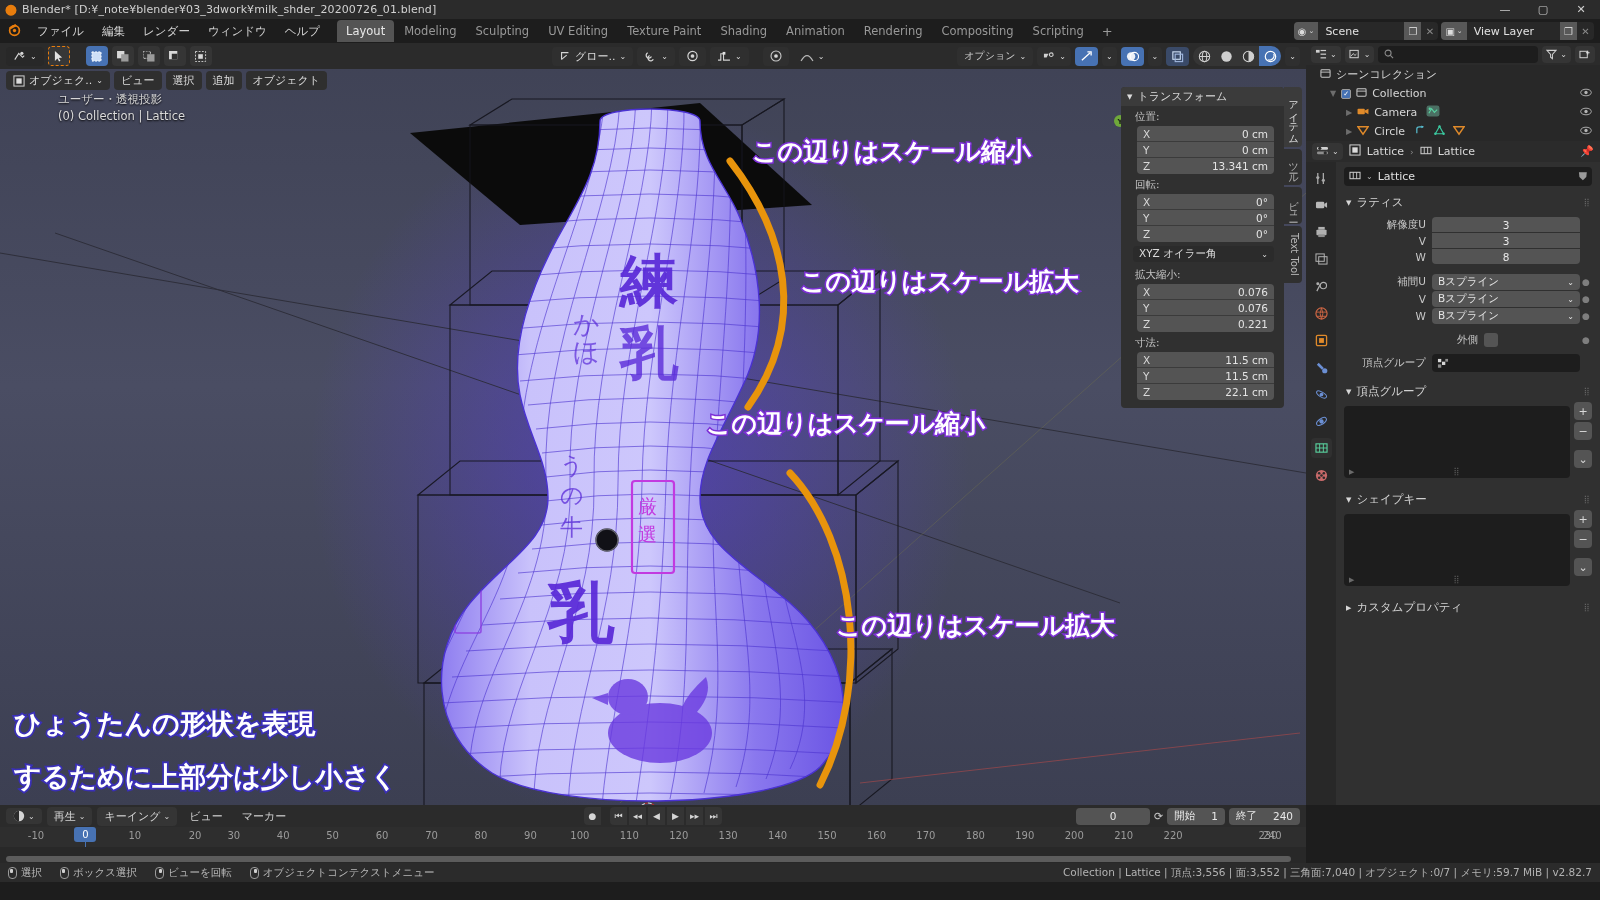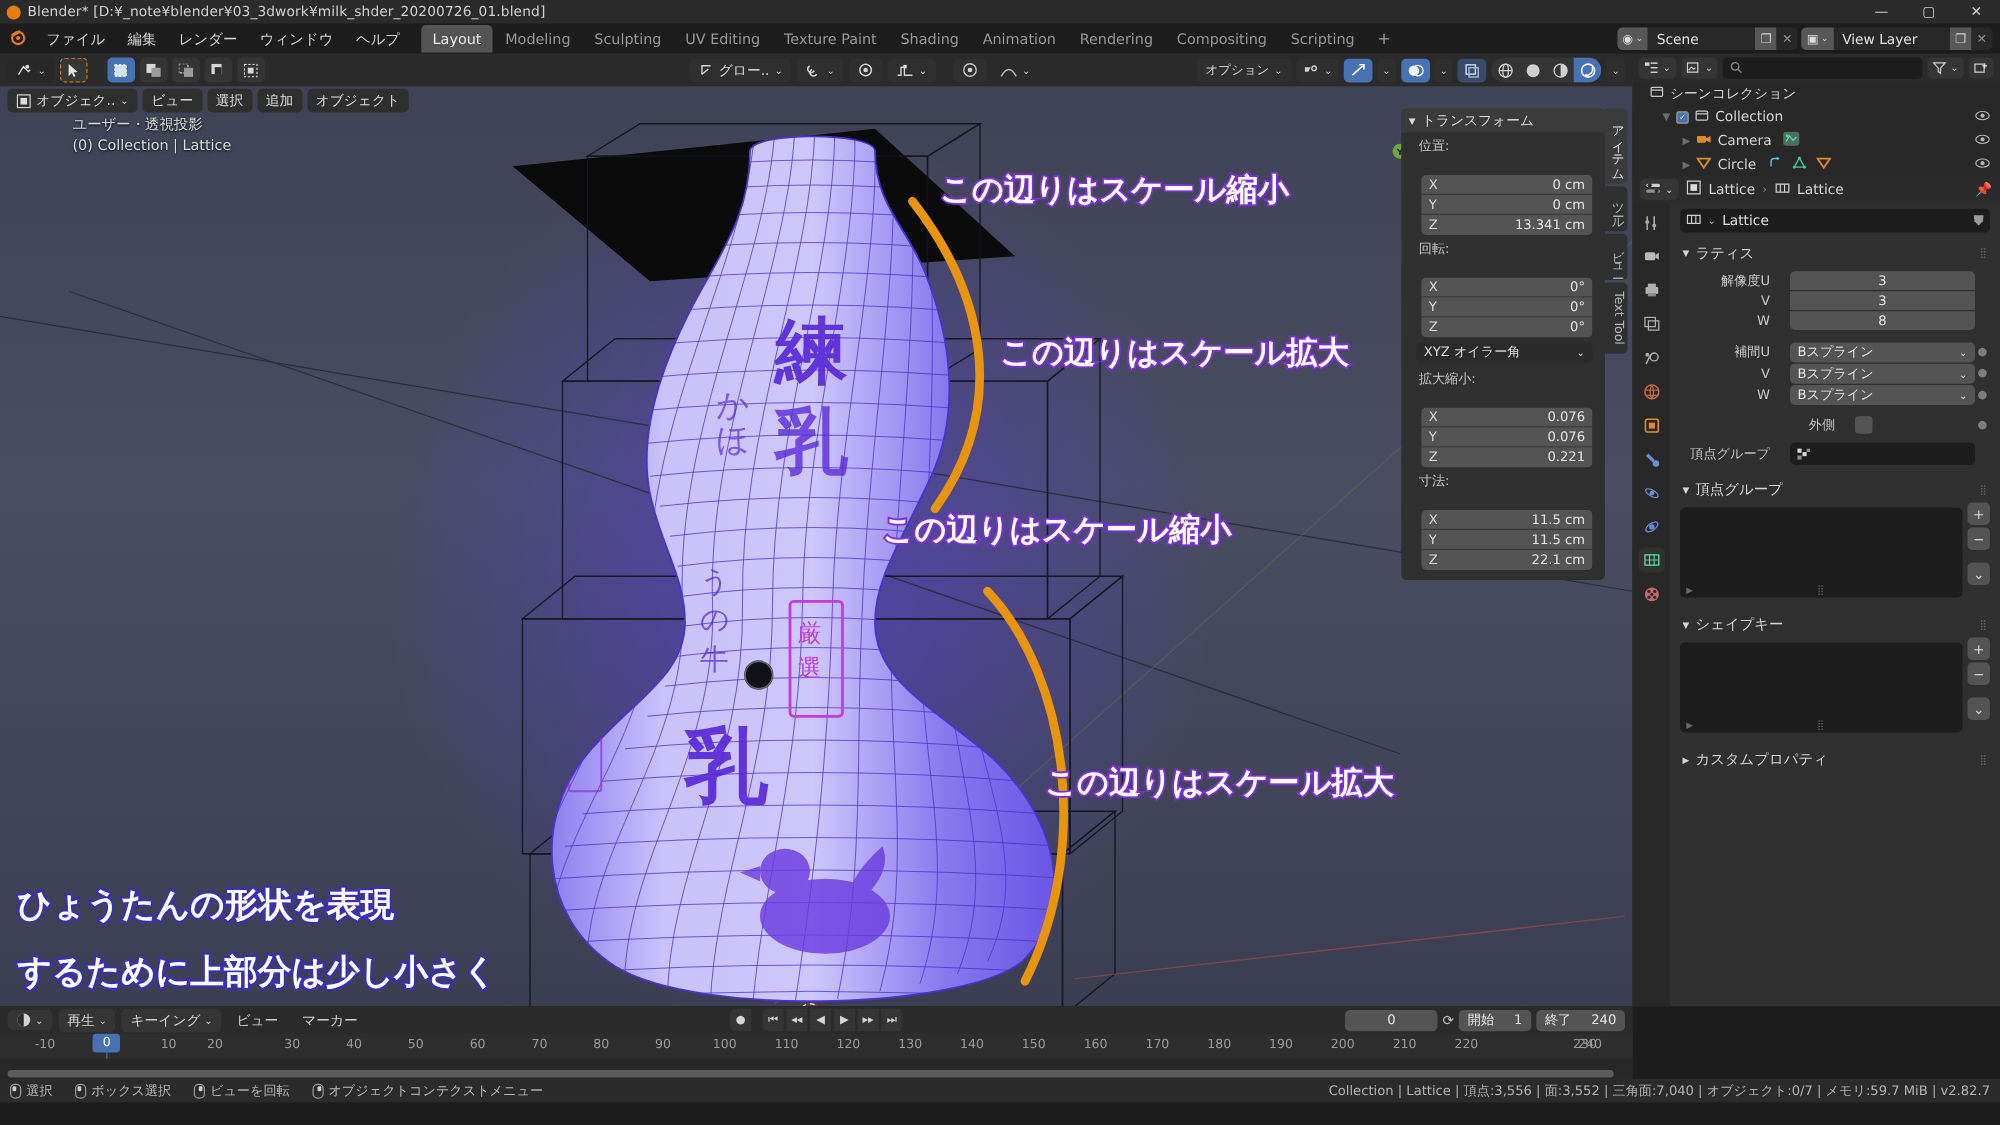--- a/index.html
+++ b/index.html
@@ -71,21 +71,21 @@
   .shd-group { display:flex; background:#353535; border-radius:11px; overflow:hidden; }
   .shd-group div { width:22px; height:20px; display:flex; align-items:center; justify-content:center;
     color:#d0d0d0; font-size:11px; }
   .shd-group div.on { background:#4772b3; }
 
   
   #npanel { position:absolute; right:22px; top:44px; width:163px; background:#303030;
     border-radius:4px; z-index:28; padding-bottom:4px; }
   #npanel .np-title { display:flex; align-items:center; gap:5px; height:19px; padding:0 6px;
     color:#dcdcdc; font-size:11px; background:#3b3b3b; border-radius:4px 4px 0 0; }
-  .np-sec { color:#c6c6c6; font-size:10.5px; padding:4px 0 16px 14px; }
+  .np-sec { color:#c6c6c6; font-size:10.5px; padding:4px 0 2px 14px; }
   .np-rows { margin:0 10px 0 16px; border-radius:4px; overflow:hidden; }
   .np-row { display:flex; justify-content:space-between; align-items:center; background:#545454;
     height:16px; padding:0 6px; color:#e4e4e4; font-size:10.5px; border-bottom:1px solid #3b3b3b; }
   .np-row:last-child { border-bottom:none; }
   .np-row .lbl { color:#d8d8d8; }
   .np-dropdown { margin:4px 10px 2px 12px; background:#2b2b2b; border-radius:4px; height:16px;
     display:flex; align-items:center; justify-content:space-between; padding:0 6px;
     color:#dcdcdc; font-size:10.5px; }
   #npanel-tabs { position:absolute; right:4px; top:44px; z-index:29; display:flex;
     flex-direction:column; gap:2px; }
@@ -121,21 +121,21 @@
     display:flex; flex-direction:column; align-items:center; padding-top:6px; gap:7px; }
   .ptab { width:21px; height:20px; display:flex; align-items:center; justify-content:center;
     font-size:12px; color:#a9a9a9; border-radius:4px; }
   .ptab.active { background:#303030; color:#5ad4a0; }
   #props-body { position:absolute; left:30px; top:21px; right:0; bottom:0; padding:5px 8px; }
   .id-name { display:flex; align-items:center; background:#1d1d1d; border-radius:4px; height:19px;
     padding:0 5px; gap:5px; color:#e0e0e0; font-size:11px; margin-bottom:6px; }
   .panel-head { display:flex; align-items:center; gap:5px; color:#d6d6d6; font-size:11.5px;
     padding:3px 2px; }
   .prow { display:flex; align-items:center; margin:1px 0; }
-  .prow .plab { width:88px; text-align:right; color:#c9c9c9; font-size:10.5px; padding-right:16px; }
+  .prow .plab { width:88px; text-align:right; color:#c9c9c9; font-size:10.5px; padding-right:6px; }
   .pfield { flex:1; background:#545454; height:15px; border-radius:0; display:flex;
     align-items:center; justify-content:center; color:#e8e8e8; font-size:10.5px; }
   .pfield.first { border-radius:4px 4px 0 0; }
   .pfield.last { border-radius:0 0 4px 4px; }
   .pdrop { flex:1; background:#545454; height:16px; border-radius:4px; display:flex;
     align-items:center; justify-content:space-between; padding:0 6px; color:#e4e4e4; font-size:10.5px; }
   .pdot { width:12px; text-align:center; color:#7e7e7e; font-size:9px; }
   .listbox { background:#1d1d1d; border-radius:4px; height:72px; margin:4px 0; position:relative; }
   .listbox .grip { position:absolute; bottom:2px; left:50%; transform:translateX(-50%);
     color:#5a5a5a; font-size:8px; letter-spacing:1px; }
@@ -1151,21 +1151,21 @@
         <span>終了</span>
           <span>240</span>
       </div>
     </div>
   </div>
 
   <div id="tl-ruler">
       <div class="tick" style="left: 36px;">-10</div>
       <div class="tick" style="left: 85.44px;">0</div>
       <div class="tick" style="left: 134.88px;">10</div>
-      <div class="tick" style="left: 172px;">20</div>
+      <div class="tick" style="left: 195px;">20</div>
       <div class="tick" style="left: 233.76px;">30</div>
       <div class="tick" style="left: 283.2px;">40</div>
       <div class="tick" style="left: 332.64px;">50</div>
       <div class="tick" style="left: 382.08px;">60</div>
       <div class="tick" style="left: 431.52px;">70</div>
       <div class="tick" style="left: 480.96px;">80</div>
       <div class="tick" style="left: 530.4px;">90</div>
       <div class="tick" style="left: 579.84px;">100</div>
       <div class="tick" style="left: 629.28px;">110</div>
       <div class="tick" style="left: 678.72px;">120</div>

